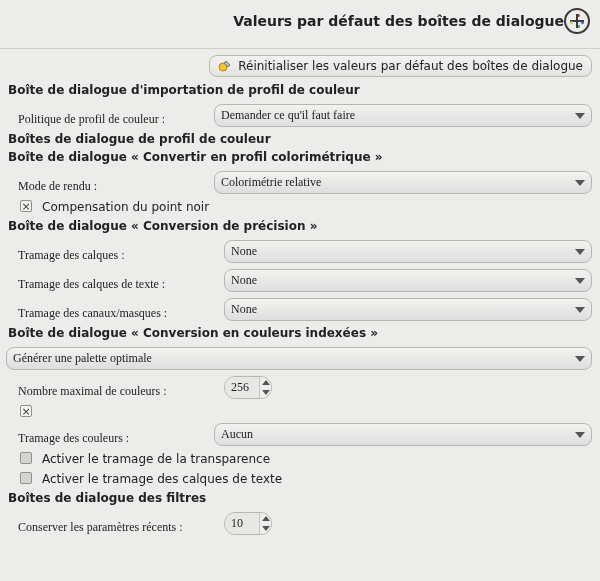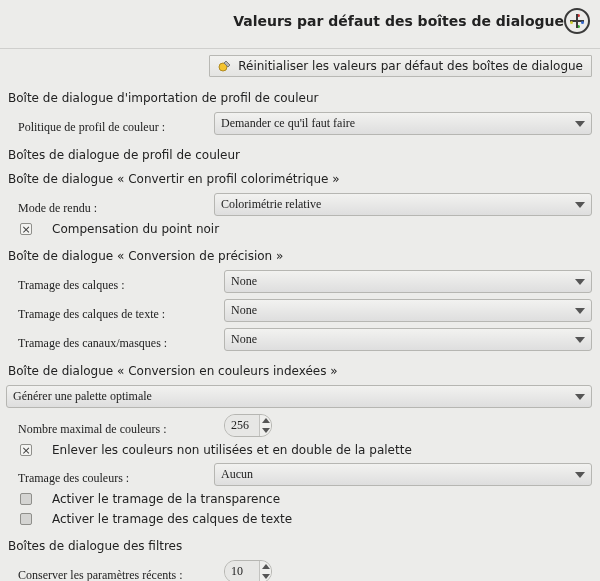--- a/index.html
+++ b/index.html
@@ -36,46 +36,46 @@
   .header-icon .dot.r{ background:#c33; top:4px; left:11px;}
   .header-icon .dot.g{ background:#3a3; bottom:4px; left:11px;}
   .header-icon .dot.y{ background:#cc3; left:4px; top:11px;}
   .header-icon .dot.b{ background:#36c; right:4px; top:11px;}
 
   .reset-row { display:flex; justify-content:flex-end; padding:6px 8px 4px 8px; }
   .btn {
     display:inline-flex; align-items:center; gap:6px;
     border:1px solid #b8b8b4;
     background:linear-gradient(#f2f2f0,#e4e4e2);
-    padding:3px 8px; border-radius:1px;
+    padding:3px 8px; border-radius:8px;
     font-size:12px; color:#222; cursor:pointer;
   }
   .btn .icon { width:14px; height:14px; }
 
   .content { padding:0 6px 6px 6px; }
 
-  .section-title { font-weight:normal; margin:10px 0 4px 2px; }
+  .section-title { font-weight:bold; margin:2px 0 4px 2px; }
 
   .row { display:flex; align-items:flex-end; padding:3px 0;font-family:Liberation Serif, serif; }
   .row > .label { width:208px; padding-left:12px; }
   .row > .field { flex:1; padding-right:2px; }
   .row.tight > .label { width:218px; }
 
   .select {
     width:100%;
     display:flex; align-items:center; justify-content:space-between;
     border:1px solid #b6b6b2;
     background:linear-gradient(#f2f2f0,#dedede);
-    padding:3px 6px; border-radius:3px; cursor:pointer;
+    padding:3px 6px; border-radius:8px; cursor:pointer;
     font-size:12px;
   }
   .select .chev { margin-left:6px; }
   .chev svg { display:block; }
 
-  .check-row { display:flex; align-items:center; padding:3px 0 3px 14px; gap:20px; }
+  .check-row { display:flex; align-items:flex-start; padding:3px 0 3px 14px; gap:10px; }
   .check-box {
     width:12px; height:12px; border:1px solid #8f8f8b; background:#f3f3f1;
     display:flex; align-items:center; justify-content:center; border-radius:2px;
     cursor:pointer;
   }
   .check-box.checked::after { content:"×"; font-size:11px; color:#3a3a3a; line-height:1; }
   .check-box.dim { background:#d4d4d2; }
 
   .spinner {
     display:inline-flex; align-items:stretch;
@@ -225,21 +225,20 @@
               <svg width="8" height="5">
                 <path d="M0 0 L8 0 L4 5 Z" fill="#555"></path>
               </svg>
             </div>
         </div>
       </div>
     </div>
   </div>
   <div class="check-row">
     <div class="check-box checked"></div>
-    <span>Enlever les couleurs non utilisées et en double de la palette</span>
   </div>
   <div class="row">
     <div class="label">Tramage des couleurs :</div>
     <div class="field">
       <div class="select">
         <span>Aucun</span>
         <span class="chev">
             <svg width="10" height="6">
               <path d="M0 0 L10 0 L5 6 Z" fill="#555"></path>
             </svg>

